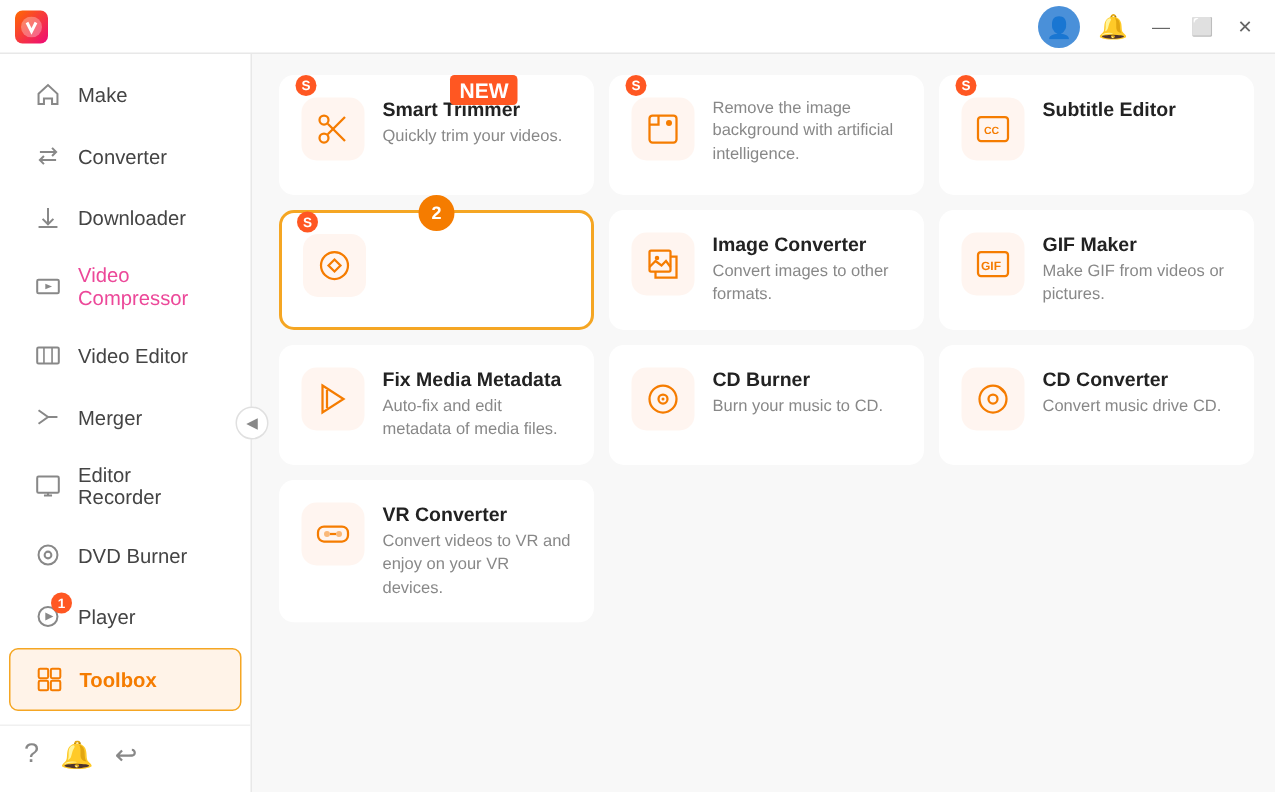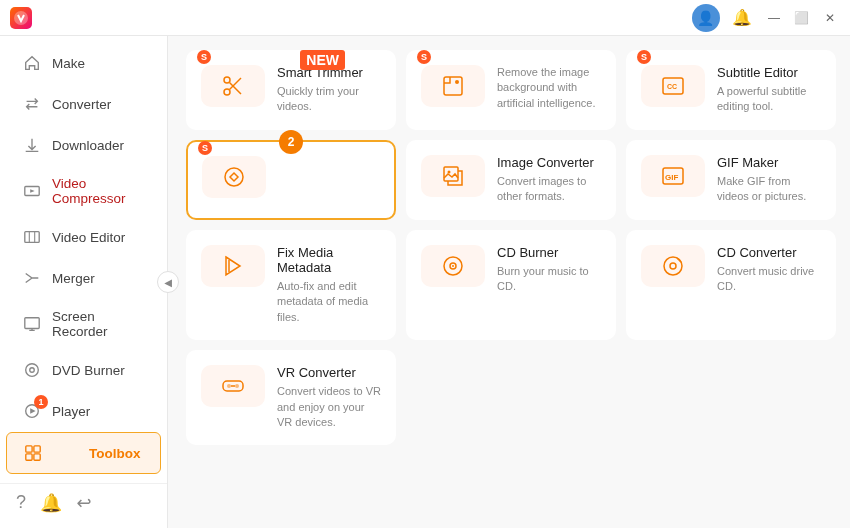--- a/index.html
+++ b/index.html
@@ -99,21 +99,20 @@
       color: #444;
       position: relative;
       border-radius: 6px;
       margin: 1px 6px;
     }
     .sidebar-item.active {
       background: #fff3e8;
       color: #f57c00;
       font-weight: 600;
       border: 1.5px solid #f5a623;
-      gap: 36px;
     }
     .sidebar-item .icon {
       width: 20px;
       height: 20px;
       margin-right: 10px;
       display: flex;
       align-items: center;
       justify-content: center;
       font-size: 16px;
       flex-shrink: 0;
@@ -185,35 +184,35 @@
       cursor: pointer;
       border: 1.5px solid transparent;
       position: relative;
       transition: border-color 0.2s;
       min-height: 80px;
     }
     .tool-card.active-card {
       border: 2px solid #f5a623;
     }
     .tool-icon-wrap {
-      width: 64px;
+      width: 42px;
       height: 42px;
       border-radius: 10px;
       display: flex;
       align-items: center;
       justify-content: center;
       margin-right: 12px;
       flex-shrink: 0;
       font-size: 22px;
       background: #fff5f0;
     }
     .tool-info { flex: 1; }
     .tool-name {
       font-size: 13px;
-      font-weight: 400;
+      font-weight: 700;
       color: #222;
       margin-bottom: 4px;
     }
     .tool-desc {
       font-size: 11px;
       color: #888;
       line-height: 1.4;
     }
     .new-badge {
       position: absolute;
@@ -311,21 +310,21 @@
     <span style="color:#444">Downloader</span>
 
   </div>
         <div class="sidebar-item">
     <span class="icon">
             <svg viewBox="0 0 20 20" width="18" height="18" fill="none">
               <rect x="2" y="5" width="16" height="10" rx="1" stroke="#888" stroke-width="1.5"></rect>
               <path d="M8 8 L8 12 L13 10 Z" fill="#888"></path>
             </svg>
           </span>
-    <span style="color:#b91c1c">Video Compressor</span>
+    <span style="color:#ec4899">Video Compressor</span>
 
   </div>
         <div class="sidebar-item">
     <span class="icon">
             <svg viewBox="0 0 20 20" width="18" height="18" fill="none">
               <rect x="2" y="4" width="16" height="12" rx="1" stroke="#888" stroke-width="1.5"></rect>
               <path d="M7 4 L7 16 M13 4 L13 16" stroke="#888" stroke-width="1.2"></path>
             </svg>
           </span>
     <span style="color:#444">Video Editor</span>
@@ -340,21 +339,21 @@
     <span style="color:#444">Merger</span>
 
   </div>
         <div class="sidebar-item">
     <span class="icon">
             <svg viewBox="0 0 20 20" width="18" height="18" fill="none">
               <rect x="2" y="3" width="16" height="12" rx="1" stroke="#888" stroke-width="1.5"></rect>
               <path d="M7 17 L13 17 M10 15 L10 17" stroke="#888" stroke-width="1.5"></path>
             </svg>
           </span>
-    <span style="color:#444">Screen Recorder</span>
+    <span style="color:#444">Editor Recorder</span>
 
   </div>
         <div class="sidebar-item">
     <span class="icon">
             <svg viewBox="0 0 20 20" width="18" height="18" fill="none">
               <circle cx="10" cy="10" r="7" stroke="#888" stroke-width="1.5"></circle>
               <circle cx="10" cy="10" r="2.5" stroke="#888" stroke-width="1.5"></circle>
             </svg>
           </span>
     <span style="color:#444">DVD Burner</span>
@@ -428,21 +427,20 @@
     <span class="card-badge">S</span>
 
     <div class="tool-icon-wrap" style="background:#fff5f0">
       <svg viewBox="0 0 24 24" width="24" height="24" fill="none">
               <rect x="2" y="4" width="20" height="16" rx="2" stroke="#f57c00" stroke-width="1.5"></rect>
               <text x="6" y="15" font-size="7" fill="#f57c00" font-weight="bold">CC</text>
             </svg>
     </div>
     <div class="tool-info">
       <div class="tool-name">Subtitle Editor</div>
-      <div class="tool-desc">A powerful subtitle editing tool.</div>
     </div>
   </div>
         <div class="tool-card active-card">
     <span class="card-badge">S</span>
 
     <span class="step-badge">2</span>
     <div class="tool-icon-wrap" style="background:#fff5f0">
       <svg viewBox="0 0 24 24" width="24" height="24" fill="none">
               <circle cx="12" cy="12" r="9" stroke="#f57c00" stroke-width="1.5"></circle>
               <path d="M8 12 L12 8 L16 12 L12 16 Z" stroke="#f57c00" stroke-width="1.5" fill="none"></path>

